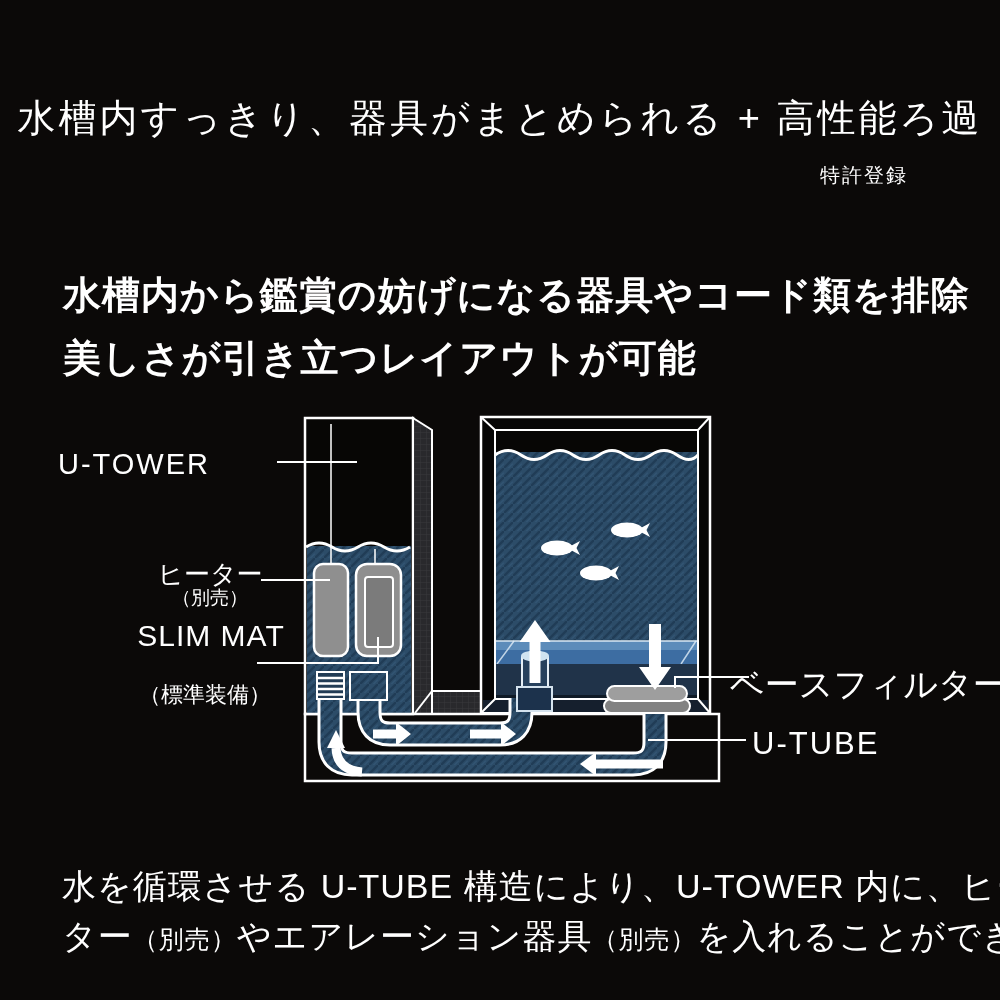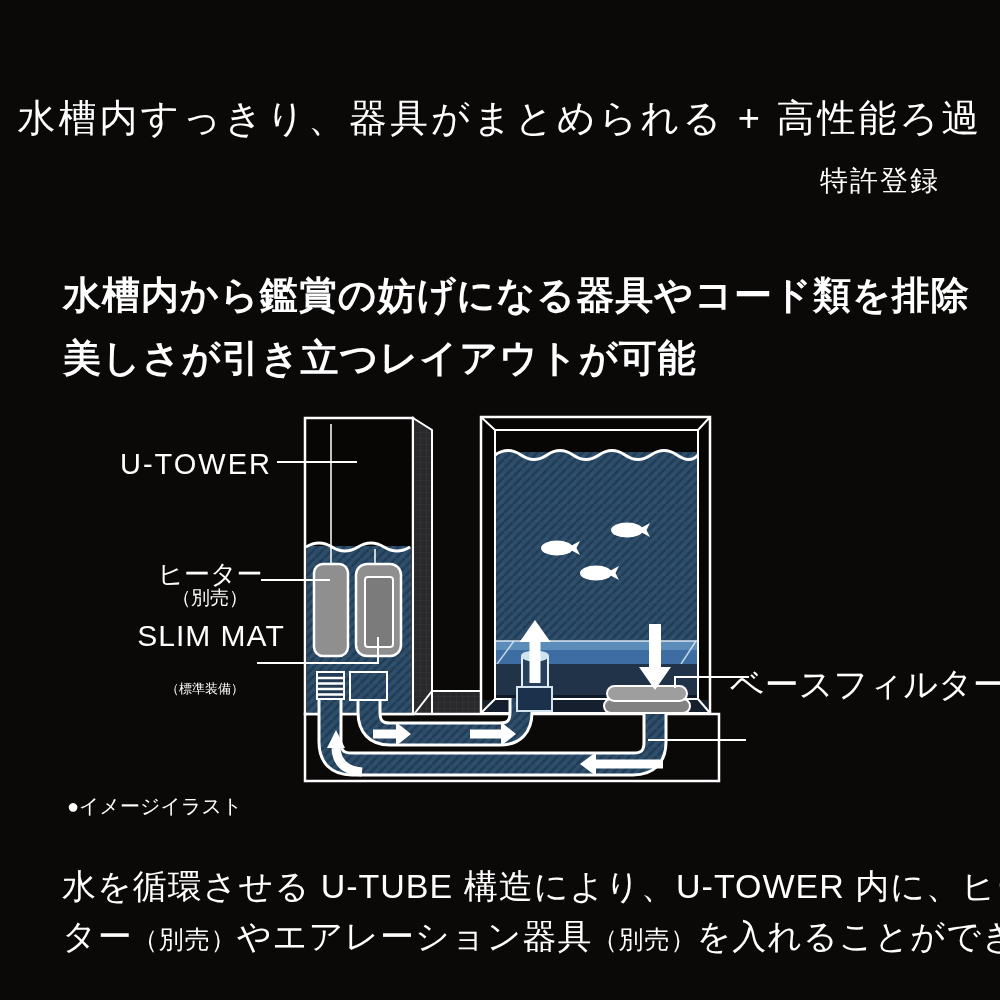--- a/index.html
+++ b/index.html
@@ -11,29 +11,29 @@
   .abs{position:absolute;}
   .headline{
     left:0;right:0;top:56px;text-align:center;
     font-size:38px;font-weight:500;letter-spacing:3px;white-space:nowrap;margin-top:37px;
   }
   .title{
     left:175px;top:118px;
     font-size:86px;font-weight:500;letter-spacing:4px;line-height:1.1;
     color:var(--accent,#e8560e);white-space:nowrap;
   }
-  .patent{left:820px;top:162px;font-size:28px;letter-spacing:2px;}
+  .patent{left:820px;top:162px;font-size:20px;letter-spacing:2px;}
   .subhead{left:63px;top:264px;font-size:38px;font-weight:700;line-height:63px;letter-spacing:1px;white-space:nowrap;}
   .diagram-label{position:absolute;color:#fff;white-space:nowrap;}
-  .lbl-utower{left:58px;width:214px;top:448px;text-align:right;font-size:29px;font-weight:300;letter-spacing:2px;}
+  .lbl-utower{left:58px;width:214px;top:448px;font-size:29px;font-weight:300;letter-spacing:2px;}
   .lbl-heater{left:110px;width:200px;top:557px;text-align:center;font-size:26px;font-weight:400;}
   .lbl-heater-note{left:110px;width:200px;top:585px;text-align:center;font-size:19px;font-weight:300;}
   .lbl-slim1{left:106px;width:210px;top:619px;text-align:center;font-size:30px;font-weight:300;letter-spacing:1px;}
   .lbl-slim2{left:85px;width:210px;top:649px;text-align:center;font-size:30px;font-weight:300;letter-spacing:1px;}
-  .lbl-slim-note{left:100px;width:210px;top:680px;text-align:center;font-size:13px;font-weight:300;}
+  .lbl-slim-note{left:100px;width:210px;top:680px;text-align:center;font-size:22px;font-weight:300;}
   .lbl-basefilter{left:730px;top:662px;font-size:34px;font-weight:300;font-family:Liberation Mono, monospace;}
   .lbl-utube{left:752px;top:726px;font-size:31px;font-weight:300;letter-spacing:2px;}
   .lbl-imgnote{left:67px;top:793px;font-size:20px;font-weight:400;}
   .bottom-text{
     left:62px;top:861px;width:900px;
     font-size:34px;font-weight:500;line-height:50px;letter-spacing:1px;white-space:nowrap;
   }
   .bottom-text .small{font-size:25px;}
   svg{position:absolute;left:0;top:0;}
 </style>
@@ -155,20 +155,20 @@
       <path d="M648 740 H746"></path>
     </g>
   </svg>
 
   <div class="diagram-label lbl-utower">U-TOWER</div>
   <div class="diagram-label lbl-heater">ヒーター</div>
   <div class="diagram-label lbl-heater-note">（別売）</div>
   <div class="diagram-label lbl-slim1">SLIM MAT</div>
   <div class="diagram-label lbl-slim-note">（標準装備）</div>
   <div class="diagram-label lbl-basefilter">ベースフィルター</div>
-  <div class="diagram-label lbl-imgnote">●イメージイラスト</div>
+  <div class="diagram-label lbl-utube">U-TUBE</div>
 
   <div class="abs bottom-text">
     <div><span>水を循環させる U-TUBE 構造により、U-TOWER 内に、ヒー</span></div>
     <div><span>ター</span><span class="small">（別売）</span><span>やエアレーション器具</span><span class="small">（別売）</span><span>を入れることができます。</span></div>
   </div>
 
 </div>
 
 </body></html>

